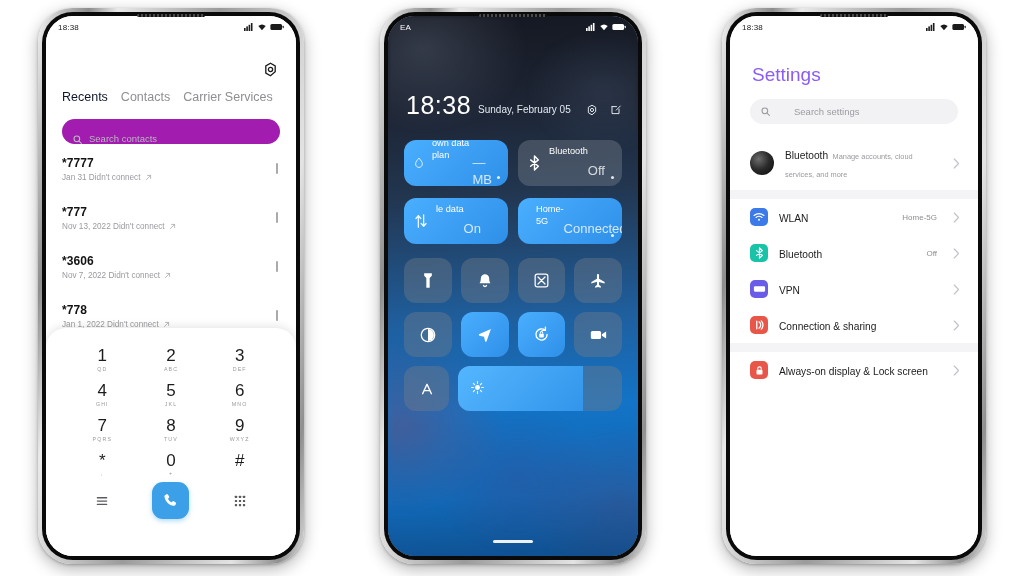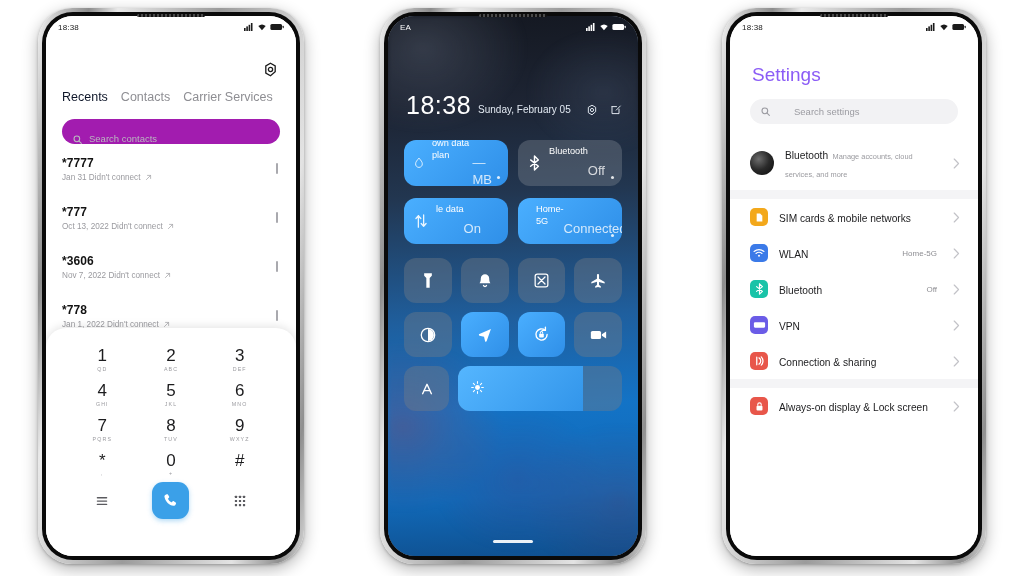--- a/index.html
+++ b/index.html
@@ -222,21 +222,21 @@
                 <span>Jan 31 Didn't connect</span>
                 <svg width="7" height="7" viewBox="0 0 10 10">
                   <path d="M2 8 L8 2 M3.6 2 H8 V6.4" fill="none" stroke="#a6a6ab" stroke-width="1.1" stroke-linecap="round" stroke-linejoin="round"></path>
                 </svg>
               </div>
               <div class="call-more"></div>
             </div>
             <div class="call-row">
               <div class="call-num">*777</div>
               <div class="call-sub">
-                <span>Oct 13, 2022 Didn't connect</span>
+                <span>Nov 13, 2022 Didn't connect</span>
                 <svg width="7" height="7" viewBox="0 0 10 10">
                   <path d="M2 8 L8 2 M3.6 2 H8 V6.4" fill="none" stroke="#a6a6ab" stroke-width="1.1" stroke-linecap="round" stroke-linejoin="round"></path>
                 </svg>
               </div>
               <div class="call-more"></div>
             </div>
             <div class="call-row">
               <div class="call-num">*3606</div>
               <div class="call-sub">
                 <span>Nov 7, 2022 Didn't connect</span>
@@ -569,36 +569,20 @@
                     <path d="M1.3 1.2 6.4 6.5 1.3 11.8" fill="none" stroke="#c3c3c8" stroke-width="1.4" stroke-linecap="round" stroke-linejoin="round"></path>
                   </svg>
               </span>
             </div>
 
 
             <div class="s-sep"></div>
 
             <div class="s-group">
 
-              <div class="s-row">
-                <span class="s-ic" style="background:#f3a81b;">
-                  <svg width="11" height="11" viewBox="0 0 14 14">
-                      <path d="M3.4 2h4.4l2.8 2.8V12H3.4z" fill="#fff"></path>
-                    </svg>
-                </span>
-                <span class="s-txt">
-                  <span class="s-lab">SIM cards &amp; mobile networks</span>
-                </span>
-                <span class="s-val"></span>
-                <span class="s-chev">
-                  <svg width="7" height="11" viewBox="0 0 8 13">
-                      <path d="M1.3 1.2 6.4 6.5 1.3 11.8" fill="none" stroke="#c3c3c8" stroke-width="1.4" stroke-linecap="round" stroke-linejoin="round"></path>
-                    </svg>
-                </span>
-              </div>
 
               <div class="s-row">
                 <span class="s-ic" style="background:#3b7ae8;">
                   <svg width="12" height="10" viewBox="0 0 16 12">
                     <path d="M1.4 4a10 10 0 0 1 13.2 0" fill="none" stroke="#fff" stroke-width="1.5" stroke-linecap="round"></path>
                     <path d="M4 6.6a6.4 6.4 0 0 1 8 0" fill="none" stroke="#fff" stroke-width="1.5" stroke-linecap="round"></path>
                     <circle cx="8" cy="9.6" r="1.3" fill="#fff"></circle>
                   </svg>
                 </span>
                 <span class="s-txt">

